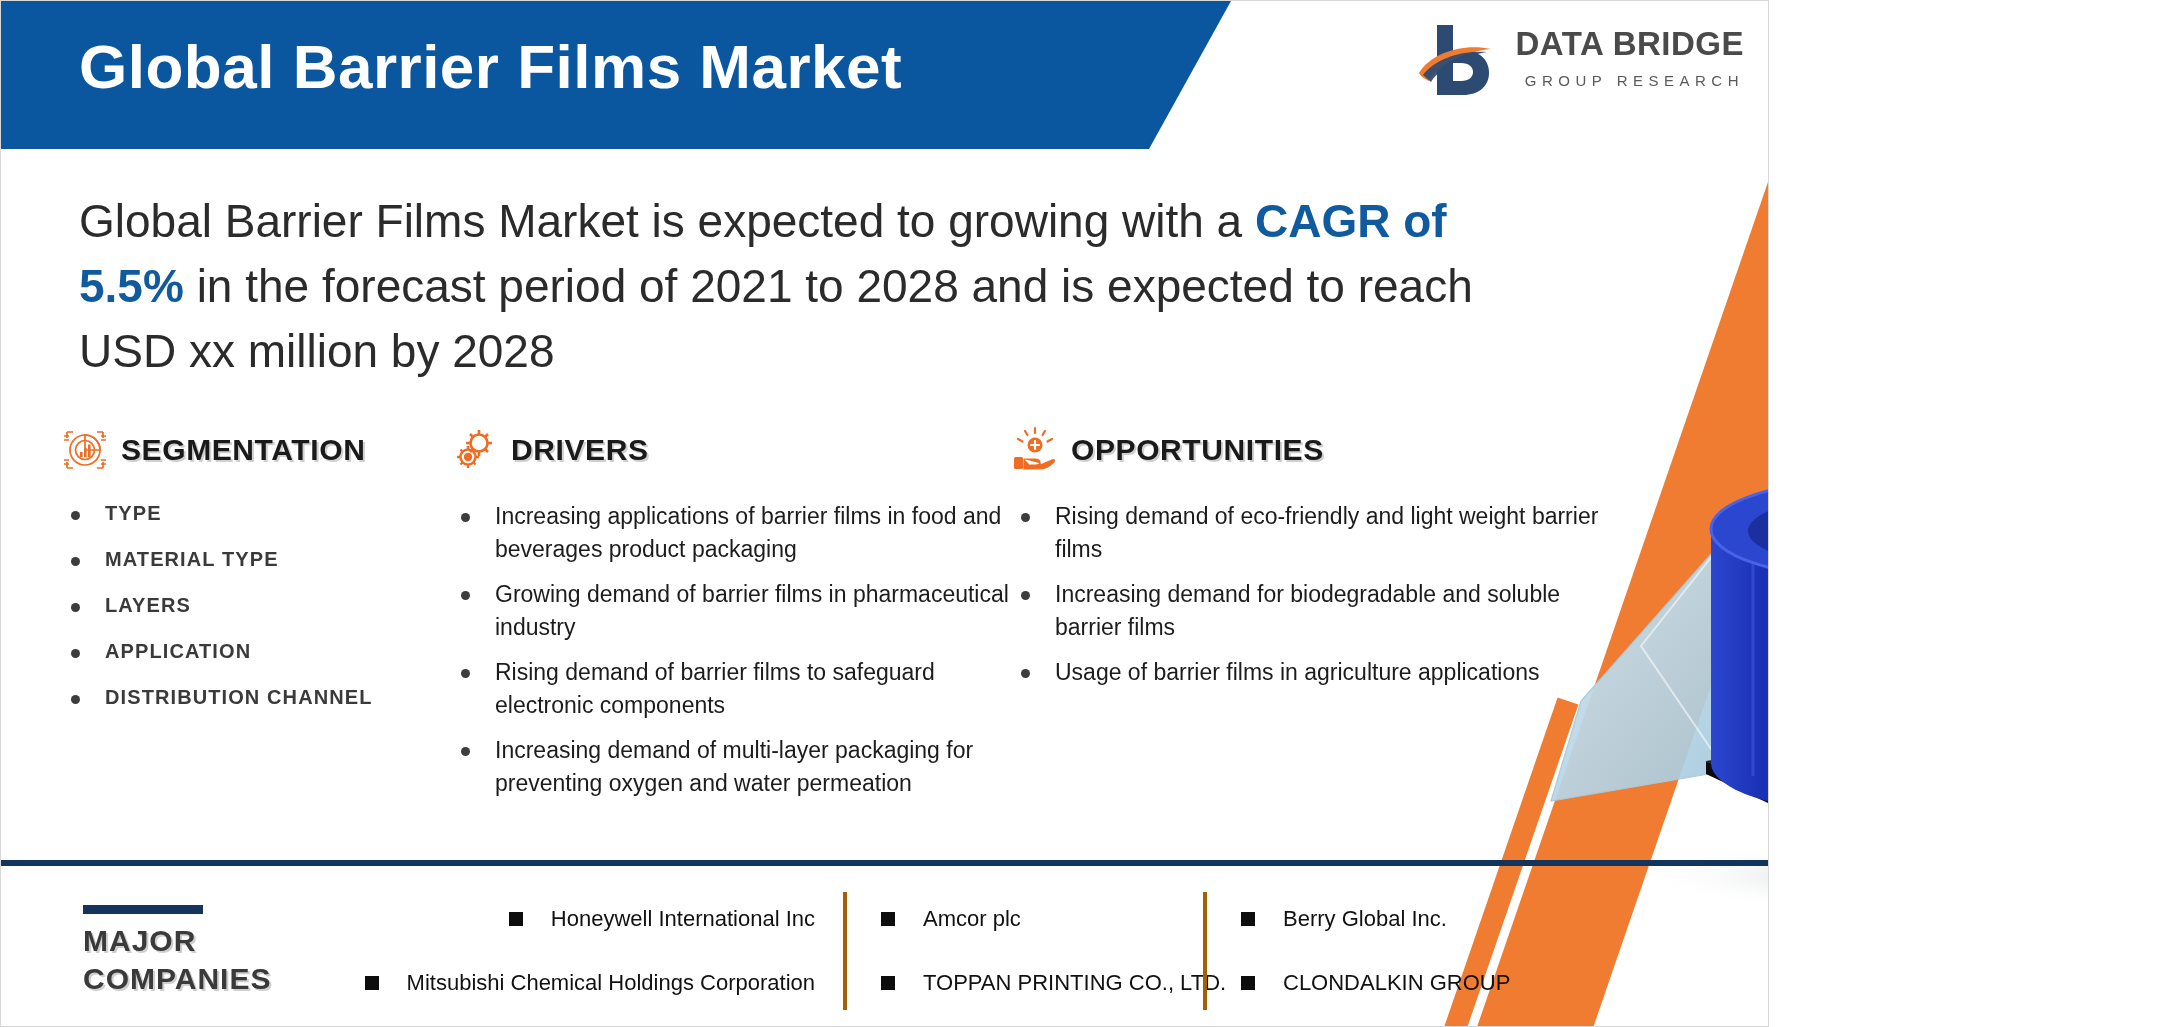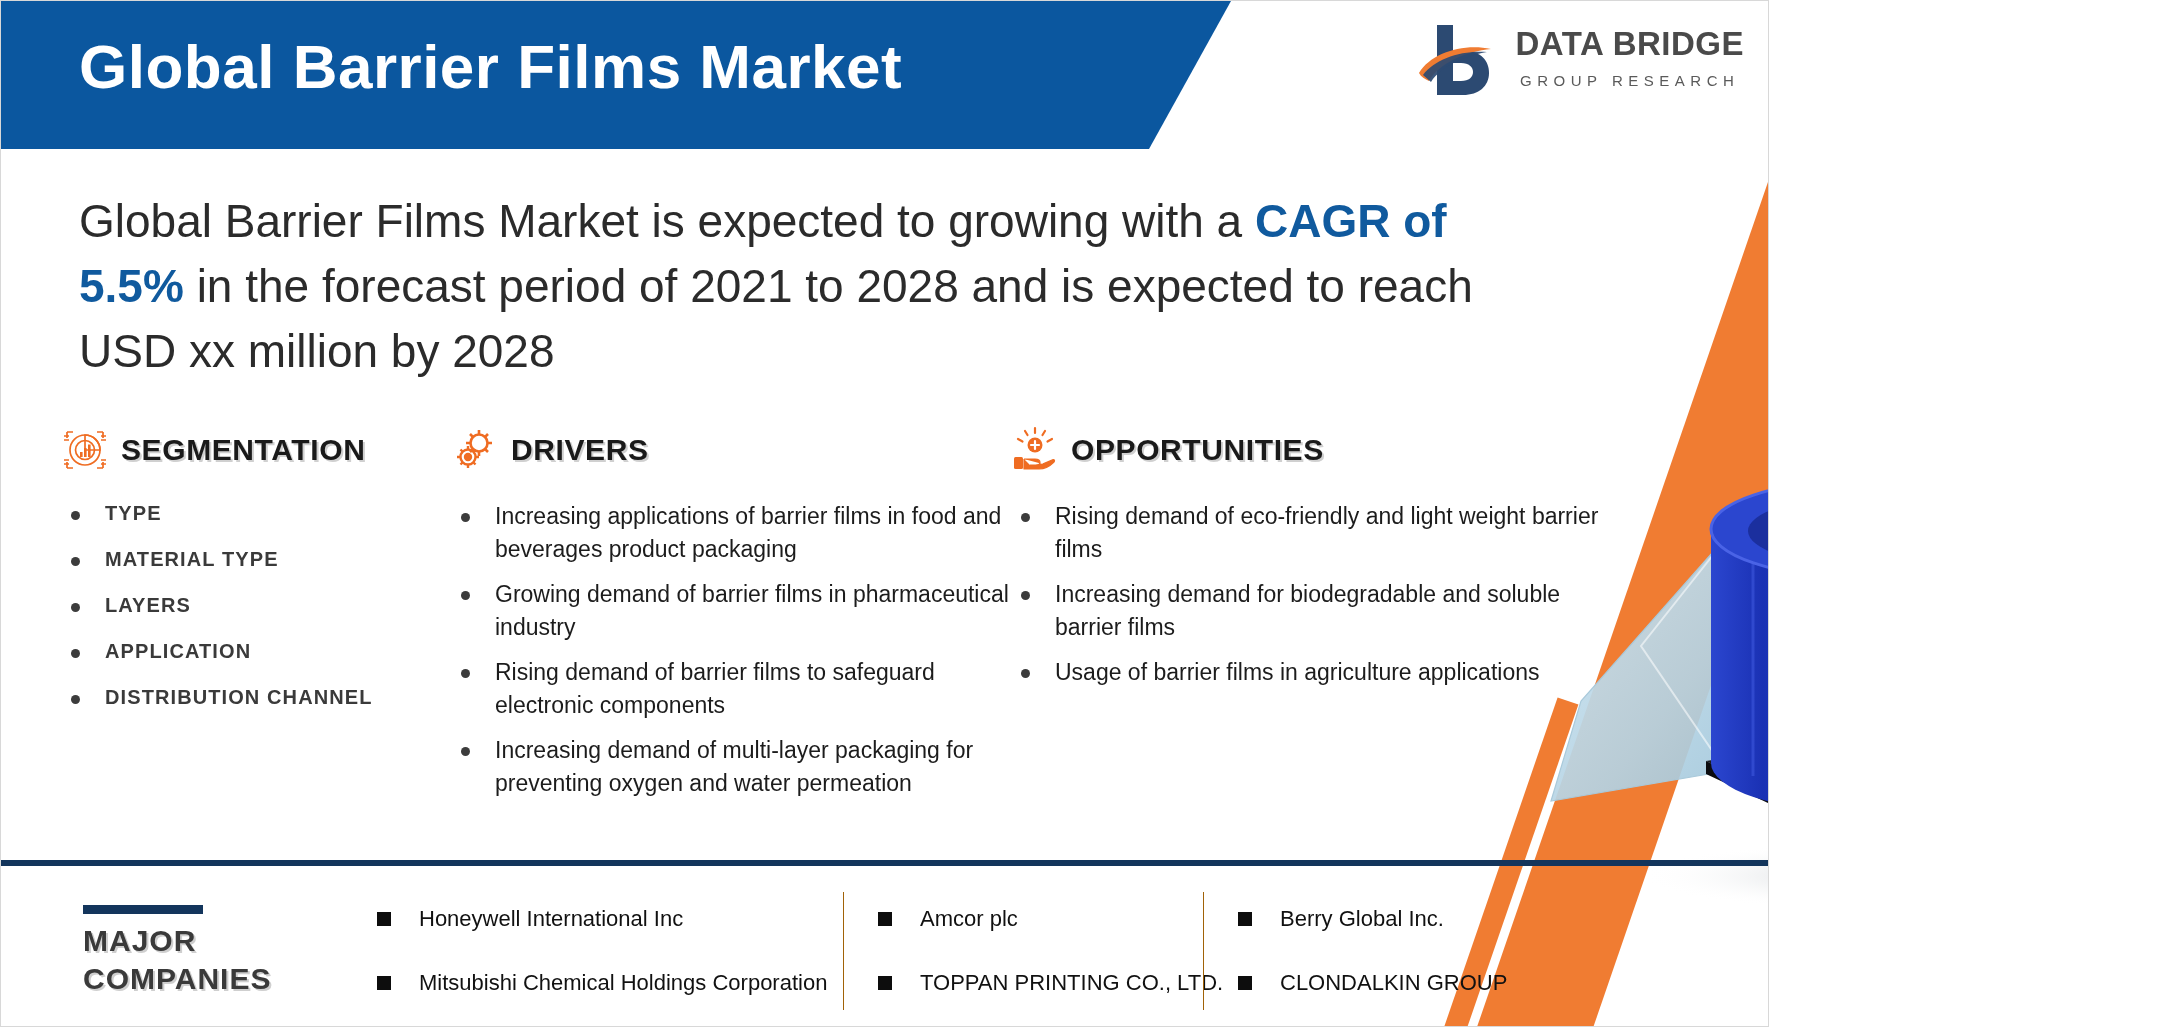--- a/index.html
+++ b/index.html
@@ -80,21 +80,21 @@
   }
   .logo-mark {
     width: 84px;
     height: 78px;
     position: relative;
     flex: none;
   }
   .logo-text {
     display: flex;
     flex-direction: column;
-    align-items: center;
+    align-items: flex-end;
   }
   .logo-top {
     font-size: 33px;
     font-weight: 700;
     color: #4a4a4a;
     letter-spacing: 0.5px;
     line-height: 1.05;
     white-space: nowrap;
   }
   .logo-rule {
@@ -245,29 +245,29 @@
     font-weight: 700;
     color: #3a3a3a;
     line-height: 38px;
     letter-spacing: 1px;
     text-shadow: 2px 2px 0 rgba(160,160,160,0.5);
   }
   .company-col {
     flex: none;
     box-sizing: border-box;
     padding: 0 28px 0 34px;
-    border-left: 1px solid #a16207;
+    border-left: 4px solid #a16207;
     height: 118px;
     display: flex;
     flex-direction: column;
     justify-content: center;
     gap: 38px;
   }
   .company-col.first { border-left: none; }
-  .company-col.c1 { width: 500px; }
+  .company-col.c1 { width: 500px; align-items: flex-end; }
   .company-col.c2 { width: 360px; }
   .company-col.c3 { width: 360px; }
   .company-row {
     display: flex;
     align-items: center;
     gap: 28px;
     font-size: 22px;
     color: #111111;
     white-space: nowrap;
   }

